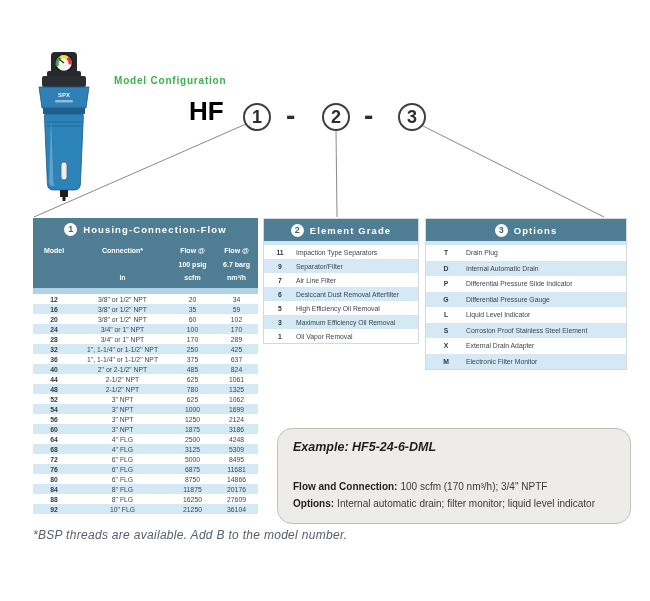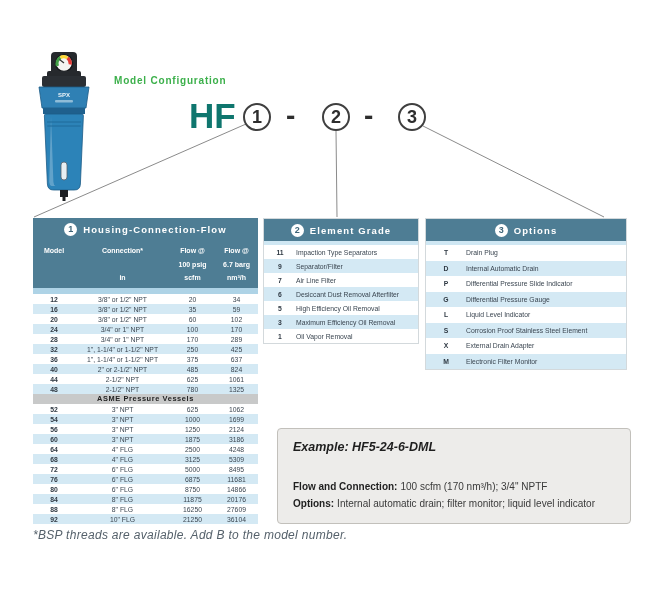--- a/index.html
+++ b/index.html
@@ -10,21 +10,21 @@
   }
   .connectors{position:absolute;left:0;top:0;pointer-events:none;}
 
   
   .green-title{
     position:absolute;left:114px;top:75px;
     font-size:10px;font-weight:bold;color:#3cb04b;letter-spacing:.8px;
   }
   .hf{
     position:absolute;left:189px;top:96px;
-    font-size:35px;font-weight:800;color:#0f766e;letter-spacing:0;
+    font-size:26px;font-weight:800;color:#000000;letter-spacing:0;
   }
   .circle{
     position:absolute;top:103px;width:24px;height:24px;border:2px solid #3f3f3f;
     border-radius:50%;display:flex;align-items:center;justify-content:center;
     font-size:18px;font-weight:bold;color:#2d2d2d;background:#fff;
   }
   .c1{left:243px;} .c2{left:322px;} .c3{left:398px;}
   .dash{position:absolute;top:100px;font-size:28px;font-weight:800;color:#2d2d2d;}
   .d1{left:286px;} .d2{left:364px;}
 
@@ -71,21 +71,21 @@
   .optionst{left:425px;top:218px;width:200px;border:1px solid #d3d9dc;}
   .optionst .subband{height:4px;background:#cfe7f3;}
   .o-grid{display:grid;grid-template-columns:40px 1fr;}
   .o-row{height:15.5px;align-items:center;font-size:6.8px;color:#3b4651;}
   .o-row span:first-child{font-weight:bold;text-align:center;color:#2f3943;}
   .o-row span:last-child{text-align:left;}
 
   
   .example{
     position:absolute;left:277px;top:428px;width:354px;height:96px;
-    background:#edecea;border:1px solid #c2c0bb;border-radius:4px;
+    background:#edecea;border:1px solid #c2c0bb;border-radius:15px;
     box-sizing:border-box;padding:11px 15px;
   }
   .ex-title{font-size:12.5px;font-weight:bold;font-style:italic;color:#1f1f1f;}
   .ex-lines{margin-top:24px;}
   .ex-line{font-size:10px;line-height:17px;color:#3a3a3a;}
   .ex-line b{color:#1f1f1f;margin-right:3px;}
 
   svg text{font-family:"Liberation Sans", sans-serif;}
 </style>
 </head>
@@ -215,21 +215,20 @@
           <span>2-1/2" NPT</span>
           <span>625</span>
           <span>1061</span>
         </div>
         <div class="h-grid h-row alt">
           <span>48</span>
           <span>2-1/2" NPT</span>
           <span>780</span>
           <span>1325</span>
         </div>
-        <div class="asme">ASME Pressure Vessels</div>
         <div class="h-grid h-row">
           <span>52</span>
           <span>3" NPT</span>
           <span>625</span>
           <span>1062</span>
         </div>
         <div class="h-grid h-row alt">
           <span>54</span>
           <span>3" NPT</span>
           <span>1000</span>

